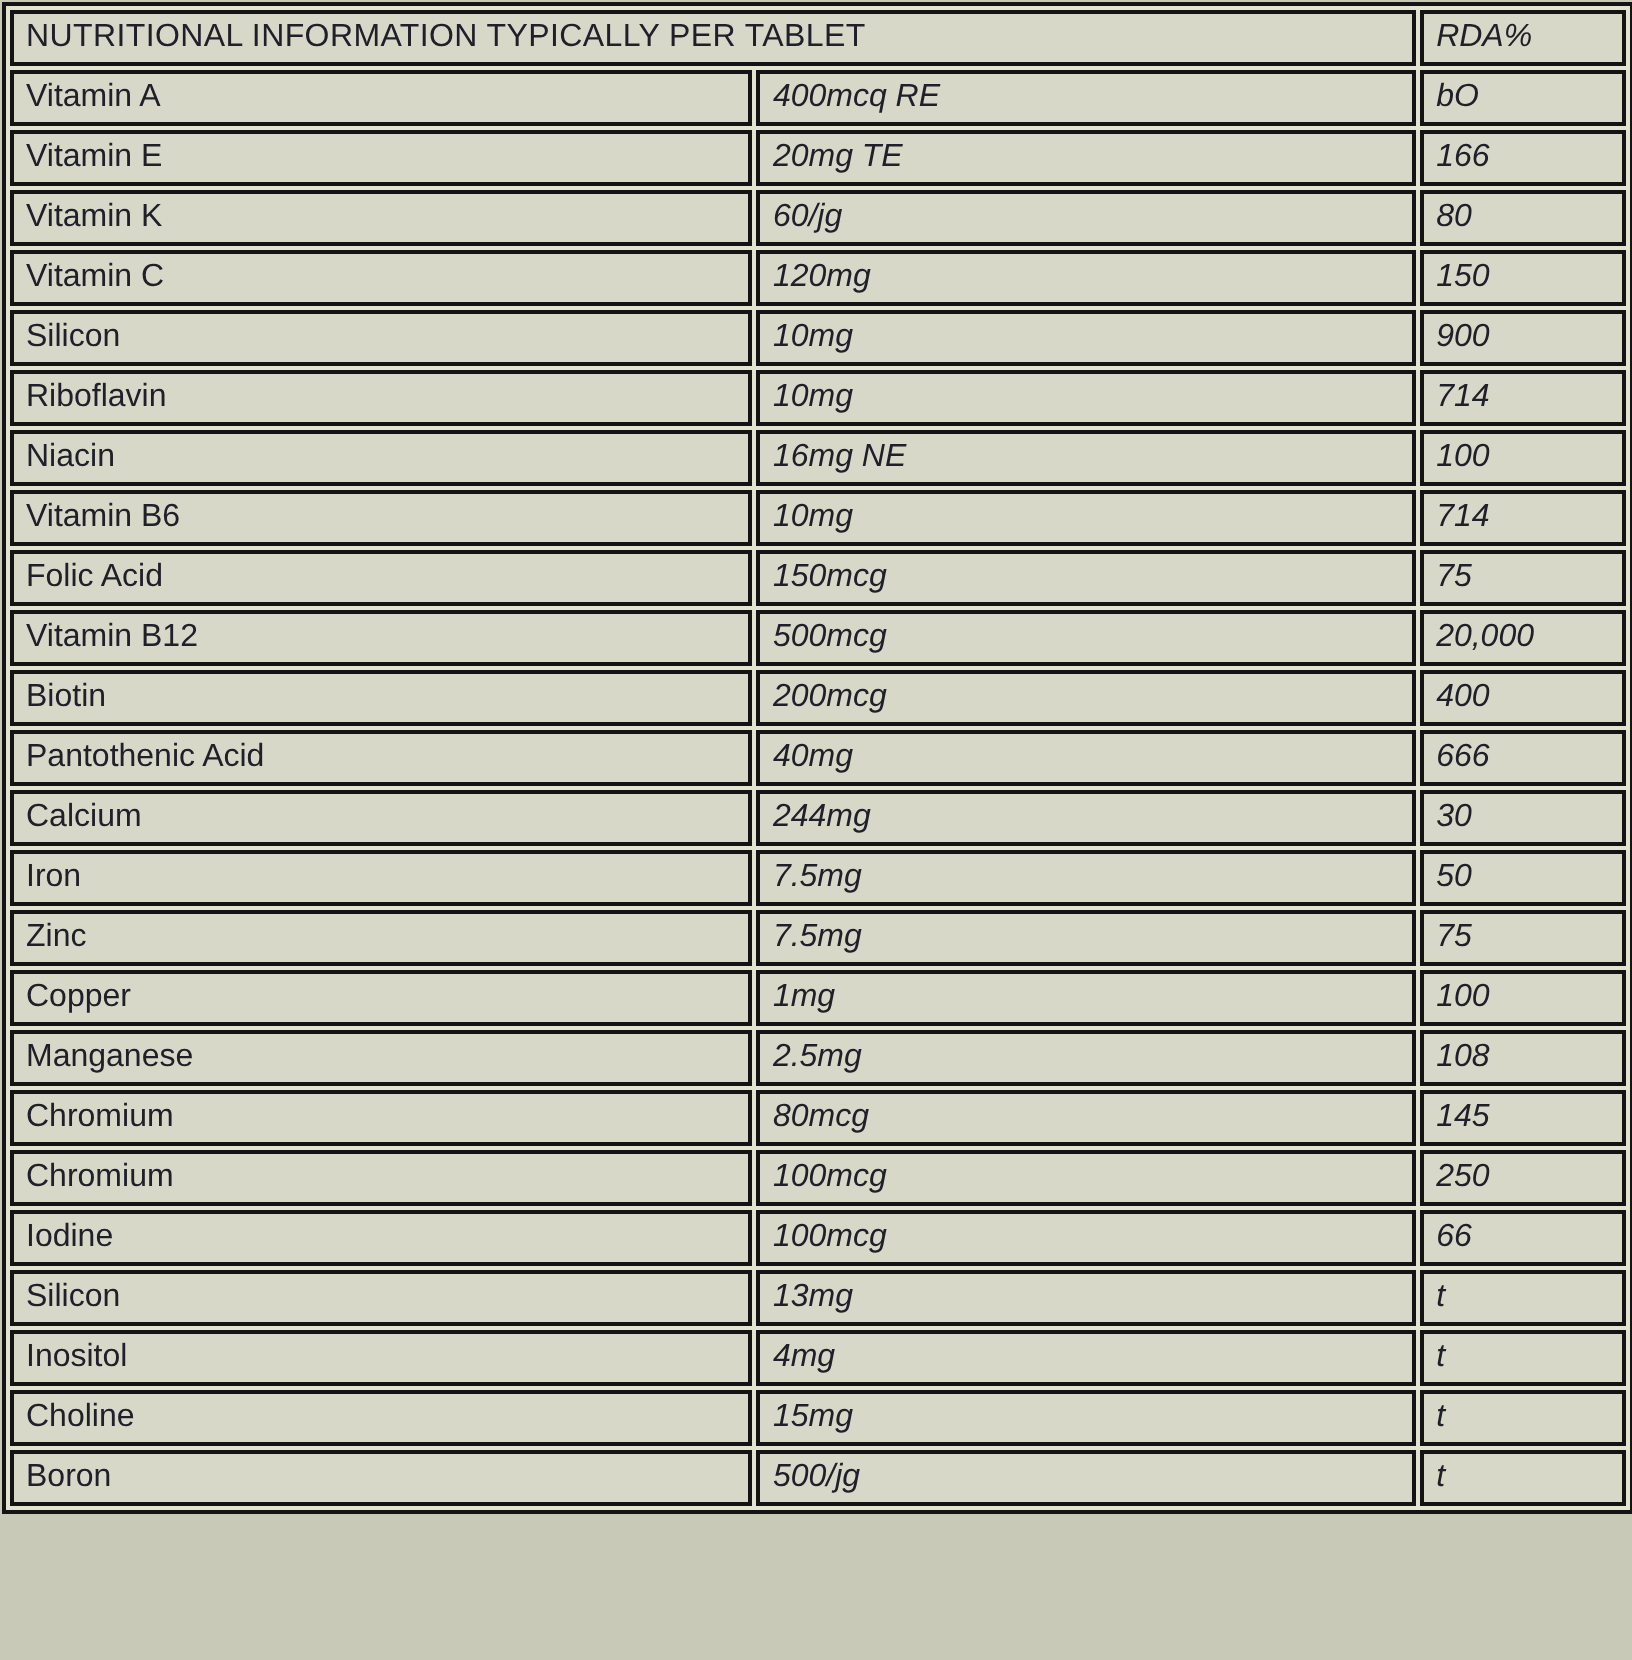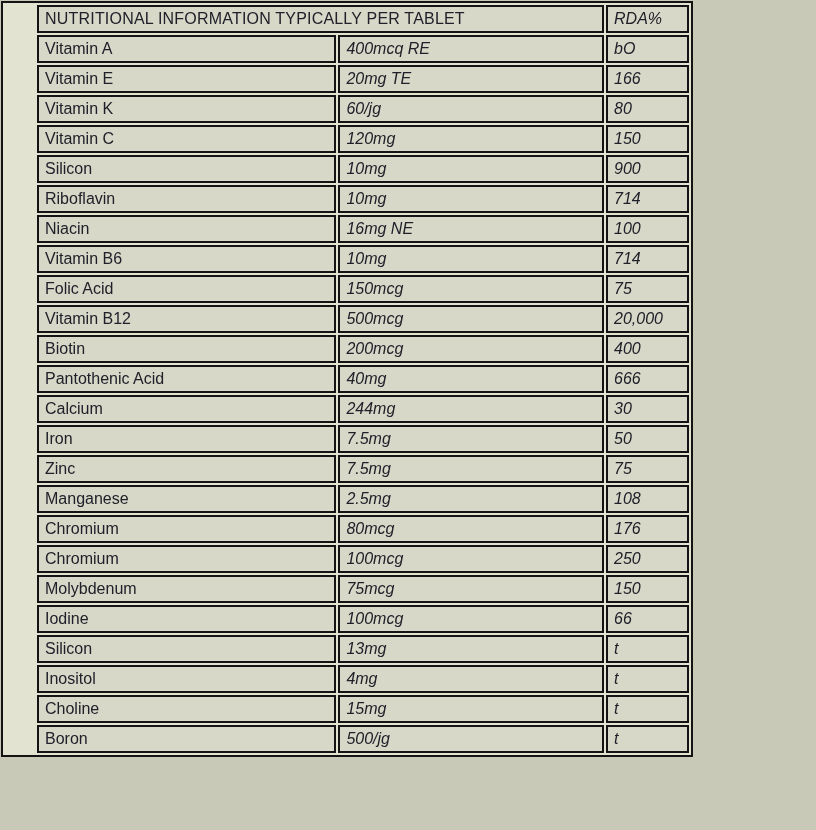--- a/index.html
+++ b/index.html
@@ -10,25 +10,24 @@
   body {
     width: 816px;
     height: 830px;
     overflow: hidden;
     font-family: "Liberation Sans", sans-serif;
   }
   table.nutrition {
     border-collapse: separate;
     border-spacing: 2px;
     table-layout: fixed;
-    width: 692px;
+    width: 816px;
     margin: 1px 0 0 1px;
     background: #e3e3d2;           
     border: 2px solid #141414;      
-    padding-left: 32px;
   }
   col.c1 { width: 46.2%; }
   col.c2 { width: 41.0%; }
   col.c3 { width: 12.8%; }
   th, td {
     border: 2px solid #141414;
     background: #d8d8c8;
     color: #20202a;
     font-size: 16px;
     font-weight: normal;
@@ -127,38 +126,38 @@
     <td class="align-left">Iron</td>
     <td class="align-center">7.5mg</td>
     <td class="align-center">50</td>
   </tr>
       <tr>
     <td class="align-left">Zinc</td>
     <td class="align-center">7.5mg</td>
     <td class="align-center">75</td>
   </tr>
       <tr>
+    <td class="align-left">Copper</td>
+    <td class="align-center">1mg</td>
+    <td class="align-center">100</td>
+  </tr>
+      <tr>
     <td class="align-left">Manganese</td>
     <td class="align-center">2.5mg</td>
     <td class="align-center">108</td>
   </tr>
       <tr>
     <td class="align-left">Chromium</td>
     <td class="align-center">80mcg</td>
-    <td class="align-center">176</td>
+    <td class="align-center">145</td>
   </tr>
       <tr>
     <td class="align-left">Chromium</td>
     <td class="align-center">100mcg</td>
     <td class="align-center">250</td>
-  </tr>
-      <tr>
-    <td class="align-left">Molybdenum</td>
-    <td class="align-center">75mcg</td>
-    <td class="align-center">150</td>
   </tr>
       <tr>
     <td class="align-left">Iodine</td>
     <td class="align-center">100mcg</td>
     <td class="align-center">66</td>
   </tr>
       <tr>
     <td class="align-left">Silicon</td>
     <td class="align-center">13mg</td>
     <td class="align-center">t</td>

